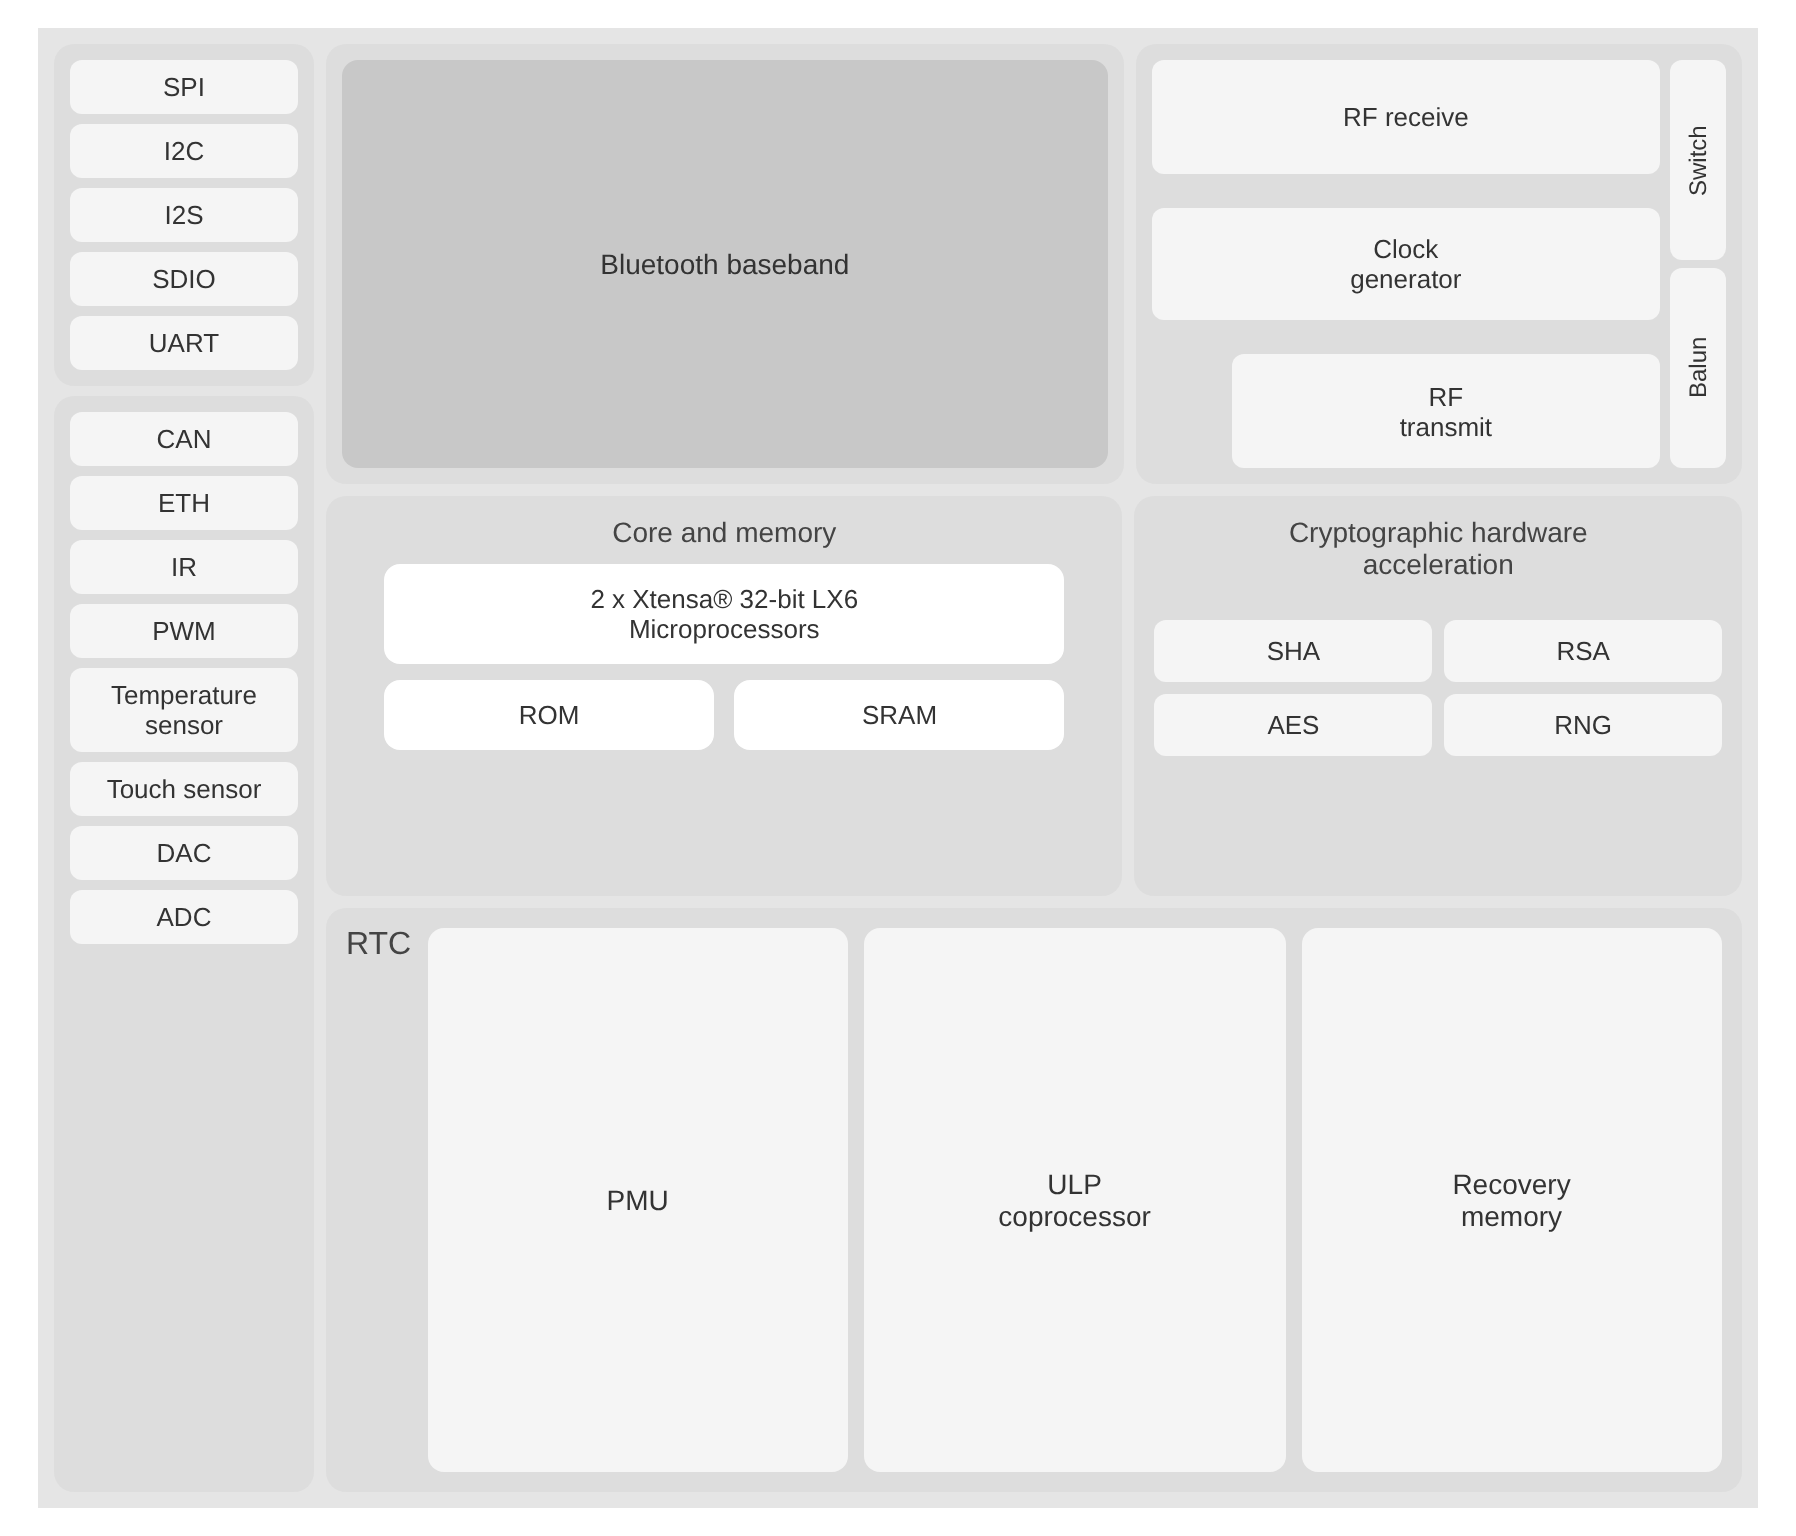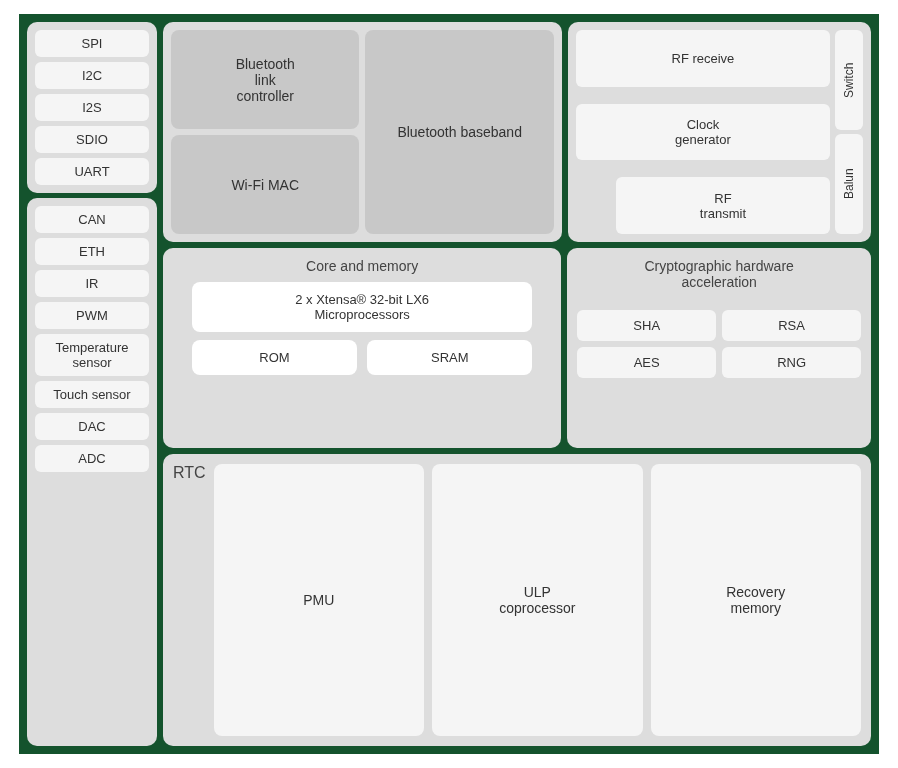--- a/index.html
+++ b/index.html
@@ -13,21 +13,21 @@
       align-items: center;
       width: 898px;
       height: 768px;
     }
     .diagram {
       width: 860px;
       height: 740px;
       display: flex;
       gap: 6px;
       padding: 8px;
-      background: #14532d;
+      background: #e5e5e5;
     }
     
     .left-col {
       display: flex;
       flex-direction: column;
       gap: 5px;
       width: 130px;
     }
     .left-group {
       background: #ddd;
@@ -259,26 +259,20 @@
       <div class="small-box">ADC</div>
     </div>
   </div>
 
   <div class="right-area">
 
     <div class="top-row">
 
       <div class="bt-section">
         <div style="display:flex;flex-direction:column;gap:6px;flex:1;">
-          <div class="bt-box" style="white-space:pre-line;">Bluetooth
-link
-controller</div>
-          <div class="bt-box">Wi-Fi MAC</div>
-        </div>
-        <div style="display:flex;flex-direction:column;gap:6px;flex:1;">
           <div class="bt-box">Bluetooth
 baseband</div>
         </div>
       </div>
 
       <div class="rf-section">
         <div class="rf-main">
           <div class="rf-box">RF receive</div>
           <div class="rf-box" style="white-space:pre-line;">Clock
 generator</div>

